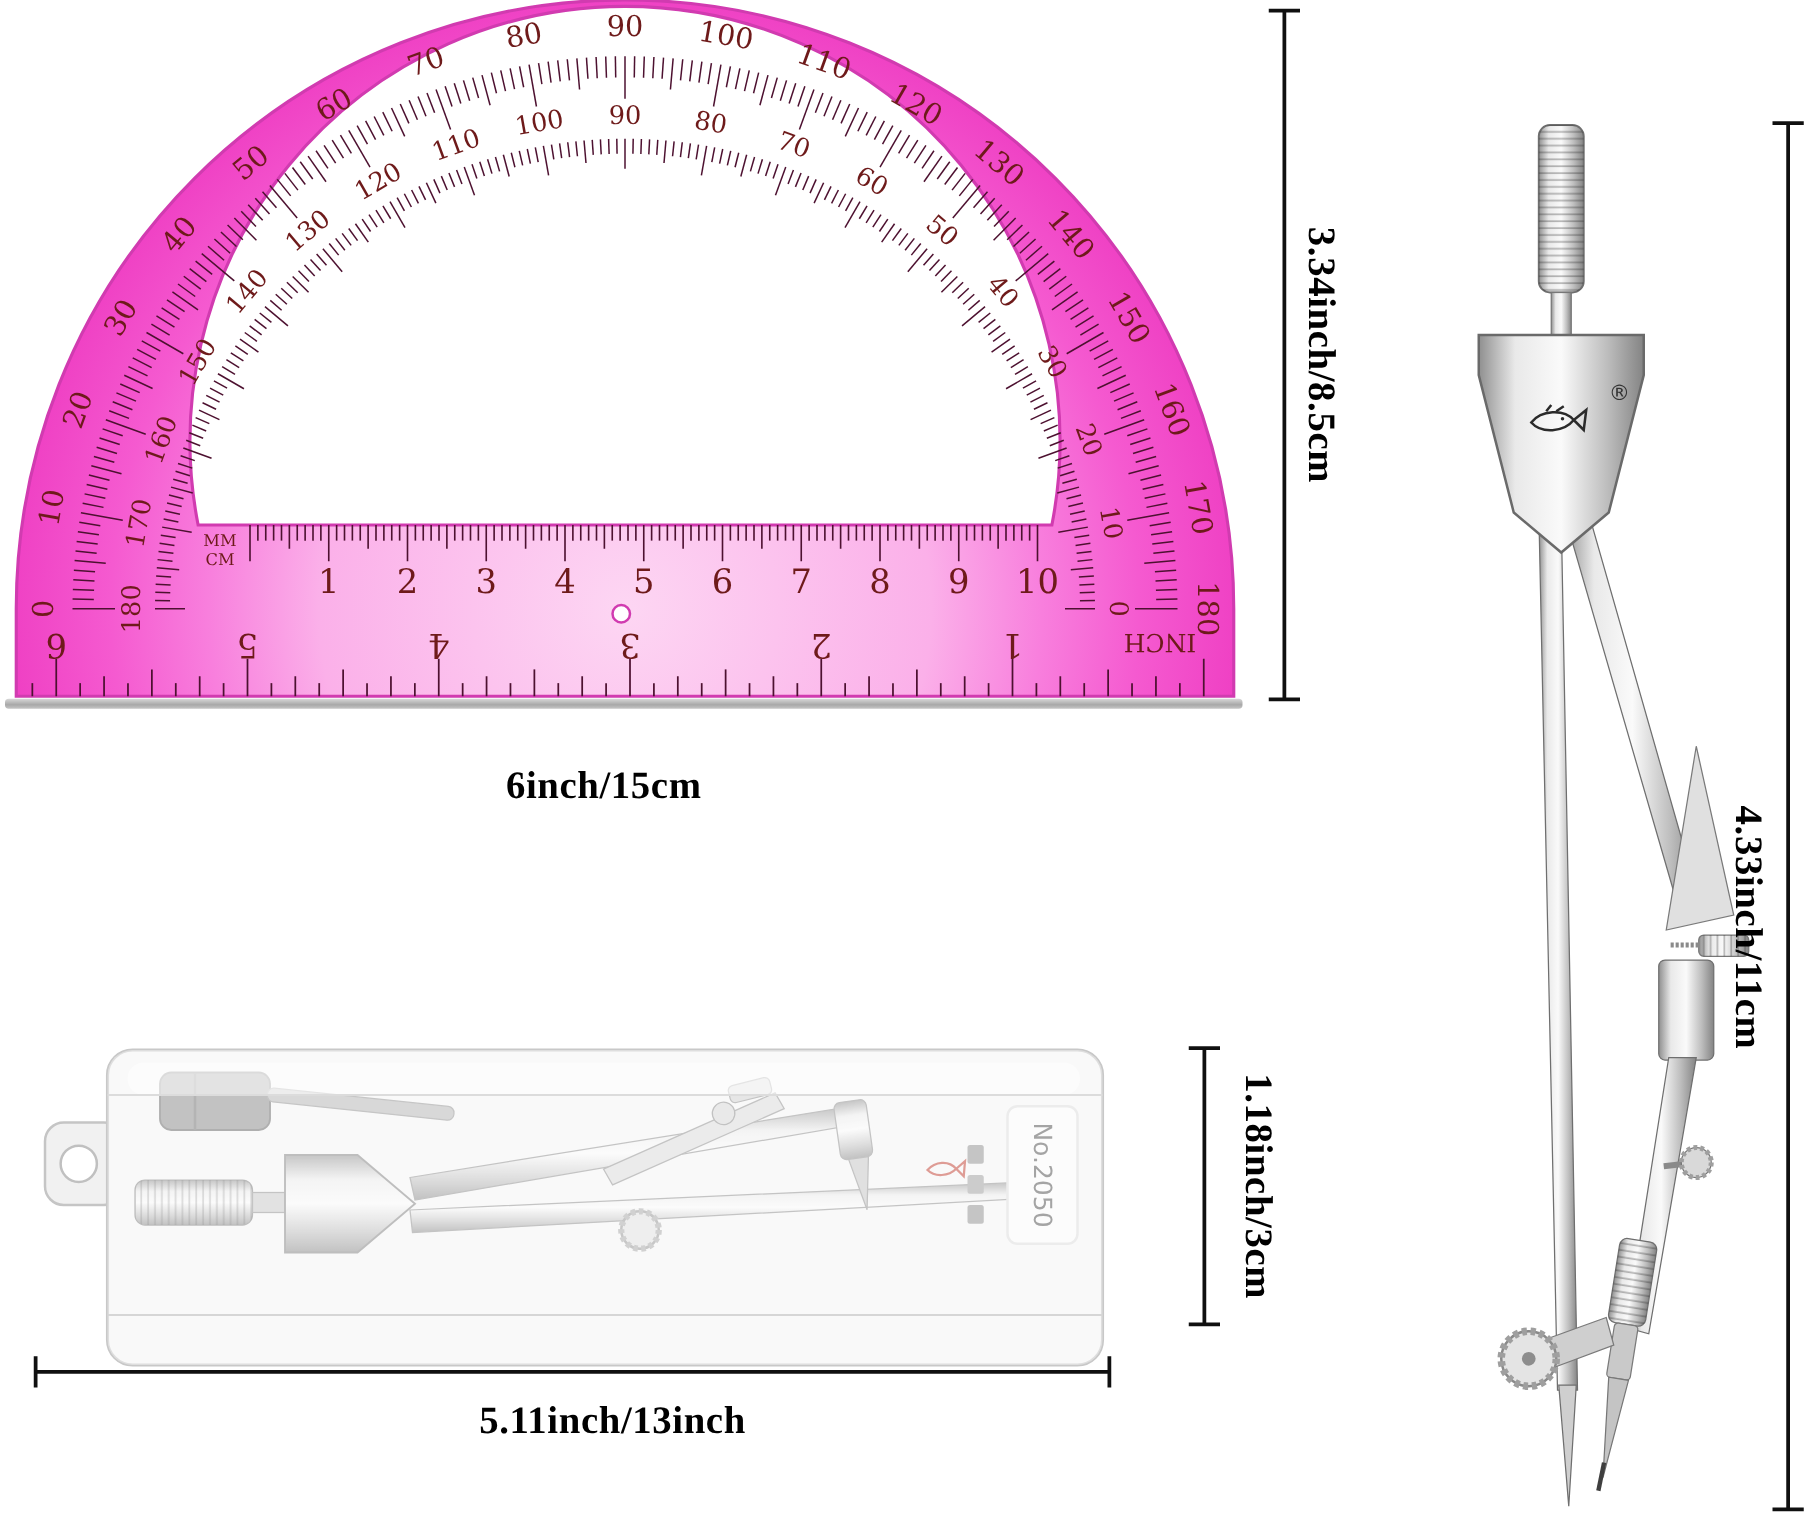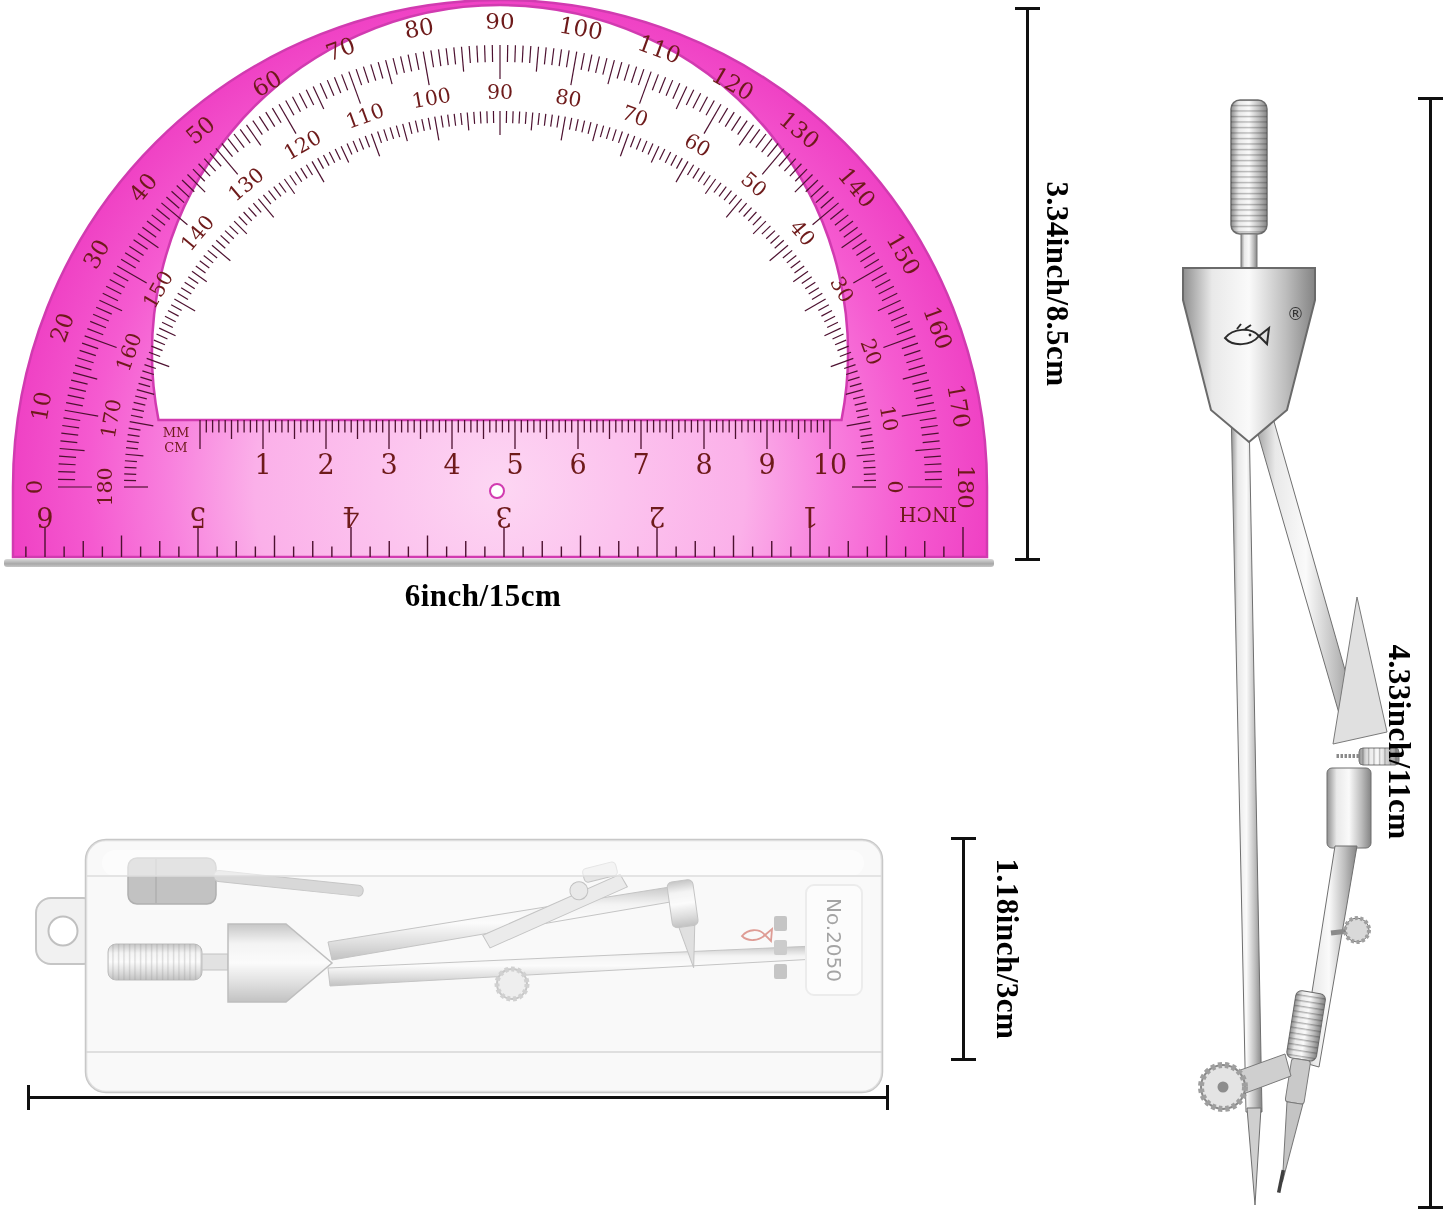--- a/index.html
+++ b/index.html
@@ -617,32 +617,33 @@
         <text x="351" y="507" transform="rotate(180 351 507)">4</text>
         <text x="198" y="507" transform="rotate(180 198 507)">5</text>
         <text x="45" y="507" transform="rotate(180 45 507)">6</text>
         <text x="928" y="507" font-size="20" transform="rotate(180 928 507)">INCH</text>
       </g>
       <circle cx="497" cy="491" r="7" fill="#ffffff" stroke="#d13bb0" stroke-width="2"></circle>
     </svg>
 
   <div class="shadow-bar" style="left:4px;top:559px;width:990px;height:8px"></div>
 
-  <div class="dim-label ctr" style="left:483px;top:578px">6inch/15cm</div>
+  <div class="dim-label ctr" style="left:483px;top:610px">6inch/15cm</div>
 
   <div class="dimv" style="left:1026px;top:8px;height:552px"></div>
   <div class="dim-label rot" style="left:1057px;top:284px">3.34inch/8.5cm</div>
 
   <div class="dimv" style="left:1429px;top:98px;height:1110px"></div>
   <div class="dim-label rot" style="left:1399px;top:742px">4.33inch/11cm</div>
 
   <div class="dimv" style="left:962px;top:838px;height:222px"></div>
   <div class="dim-label rot" style="left:1007px;top:949px">1.18inch/3cm</div>
 
   <div class="dimh" style="left:28px;top:1096px;width:860px"></div>
+  <div class="dim-label ctr" style="left:490px;top:1118px">5.11inch/13inch</div>
 
   <svg class="layer" viewBox="0 0 310 1125" style="left:1135px;top:92px;width:310px;height:1125px">
     <defs>
       <linearGradient id="mgH" x1="0" y1="0" x2="1" y2="0">
         <stop offset="0" stop-color="#8f8f8f"></stop>
           <stop offset="0.22" stop-color="#e9e9e9"></stop>
         <stop offset="0.5" stop-color="#fafafa"></stop>
           <stop offset="0.78" stop-color="#bdbdbd"></stop>
         <stop offset="1" stop-color="#848484"></stop>
       </linearGradient>

